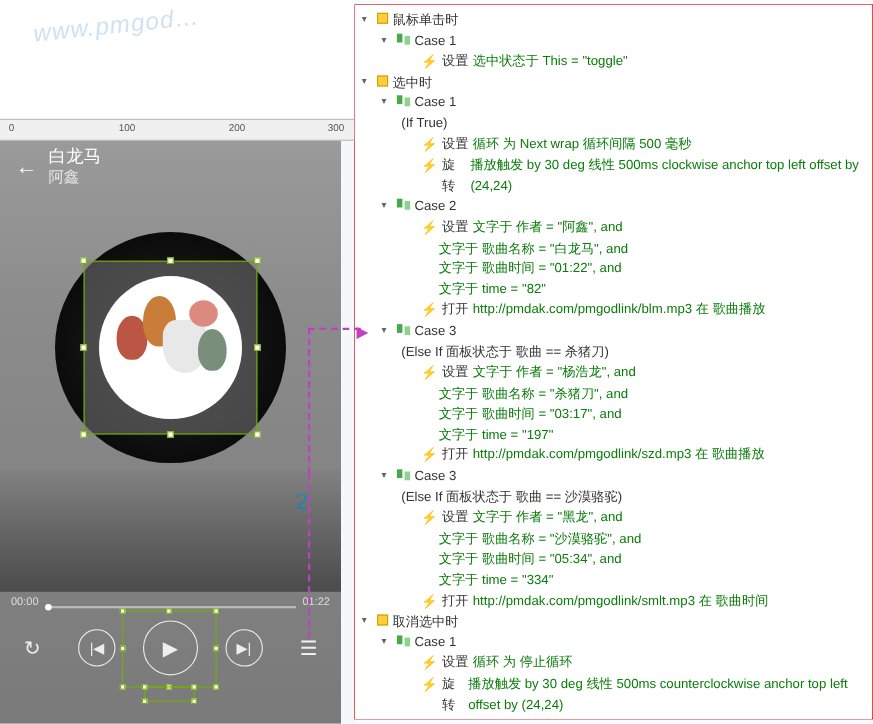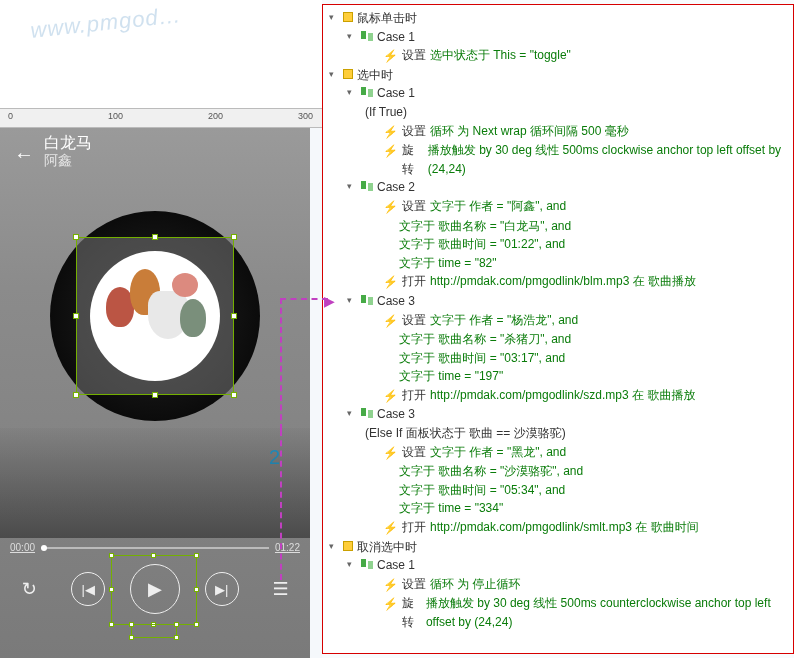--- a/index.html
+++ b/index.html
@@ -144,25 +144,24 @@
     bottom: 120px;
     left: 0; right: 0;
     height: 110px;
     background: linear-gradient(0deg, rgba(40,40,40,0.6), rgba(100,100,100,0.1));
   }
   .progress-row {
     position: absolute;
     bottom: 105px;
     left: 10px; right: 10px;
     display: flex;
-    align-items: center;
+    align-items: flex-end;
     color: #ddd;
     font-size: 10px;
     gap: 6px;
-    text-decoration: underline;
   }
   .progress-line {
     flex: 1;
     height: 2px;
     background: #bbb;
     position: relative;
   }
   .progress-line::before {
     content:"";
     position: absolute;
@@ -418,20 +417,23 @@
         <span class="bolt">⚡</span>
         <span class="lbl">打开</span>
         <span class="val">http://pmdak.com/pmgodlink/blm.mp3 在 歌曲播放</span>
       </div>
 
       <div class="node indent-2">
         <span class="tw">▾</span>
         <span class="case-icon"></span>
         <span class="lbl">Case 3</span>
       </div>
+      <div class="node indent-3">
+        <span class="cond">(Else If 面板状态于 歌曲 == 杀猪刀)</span>
+      </div>
       <div class="node indent-4">
         <span class="bolt">⚡</span>
         <span class="lbl">设置</span>
         <span class="val">文字于 作者 = "杨浩龙", and</span>
       </div>
       <div class="node indent-5">
           <span class="val">文字于 歌曲名称 = "杀猪刀", and</span>
         </div>
       <div class="node indent-5">
           <span class="val">文字于 歌曲时间 = "03:17", and</span>

